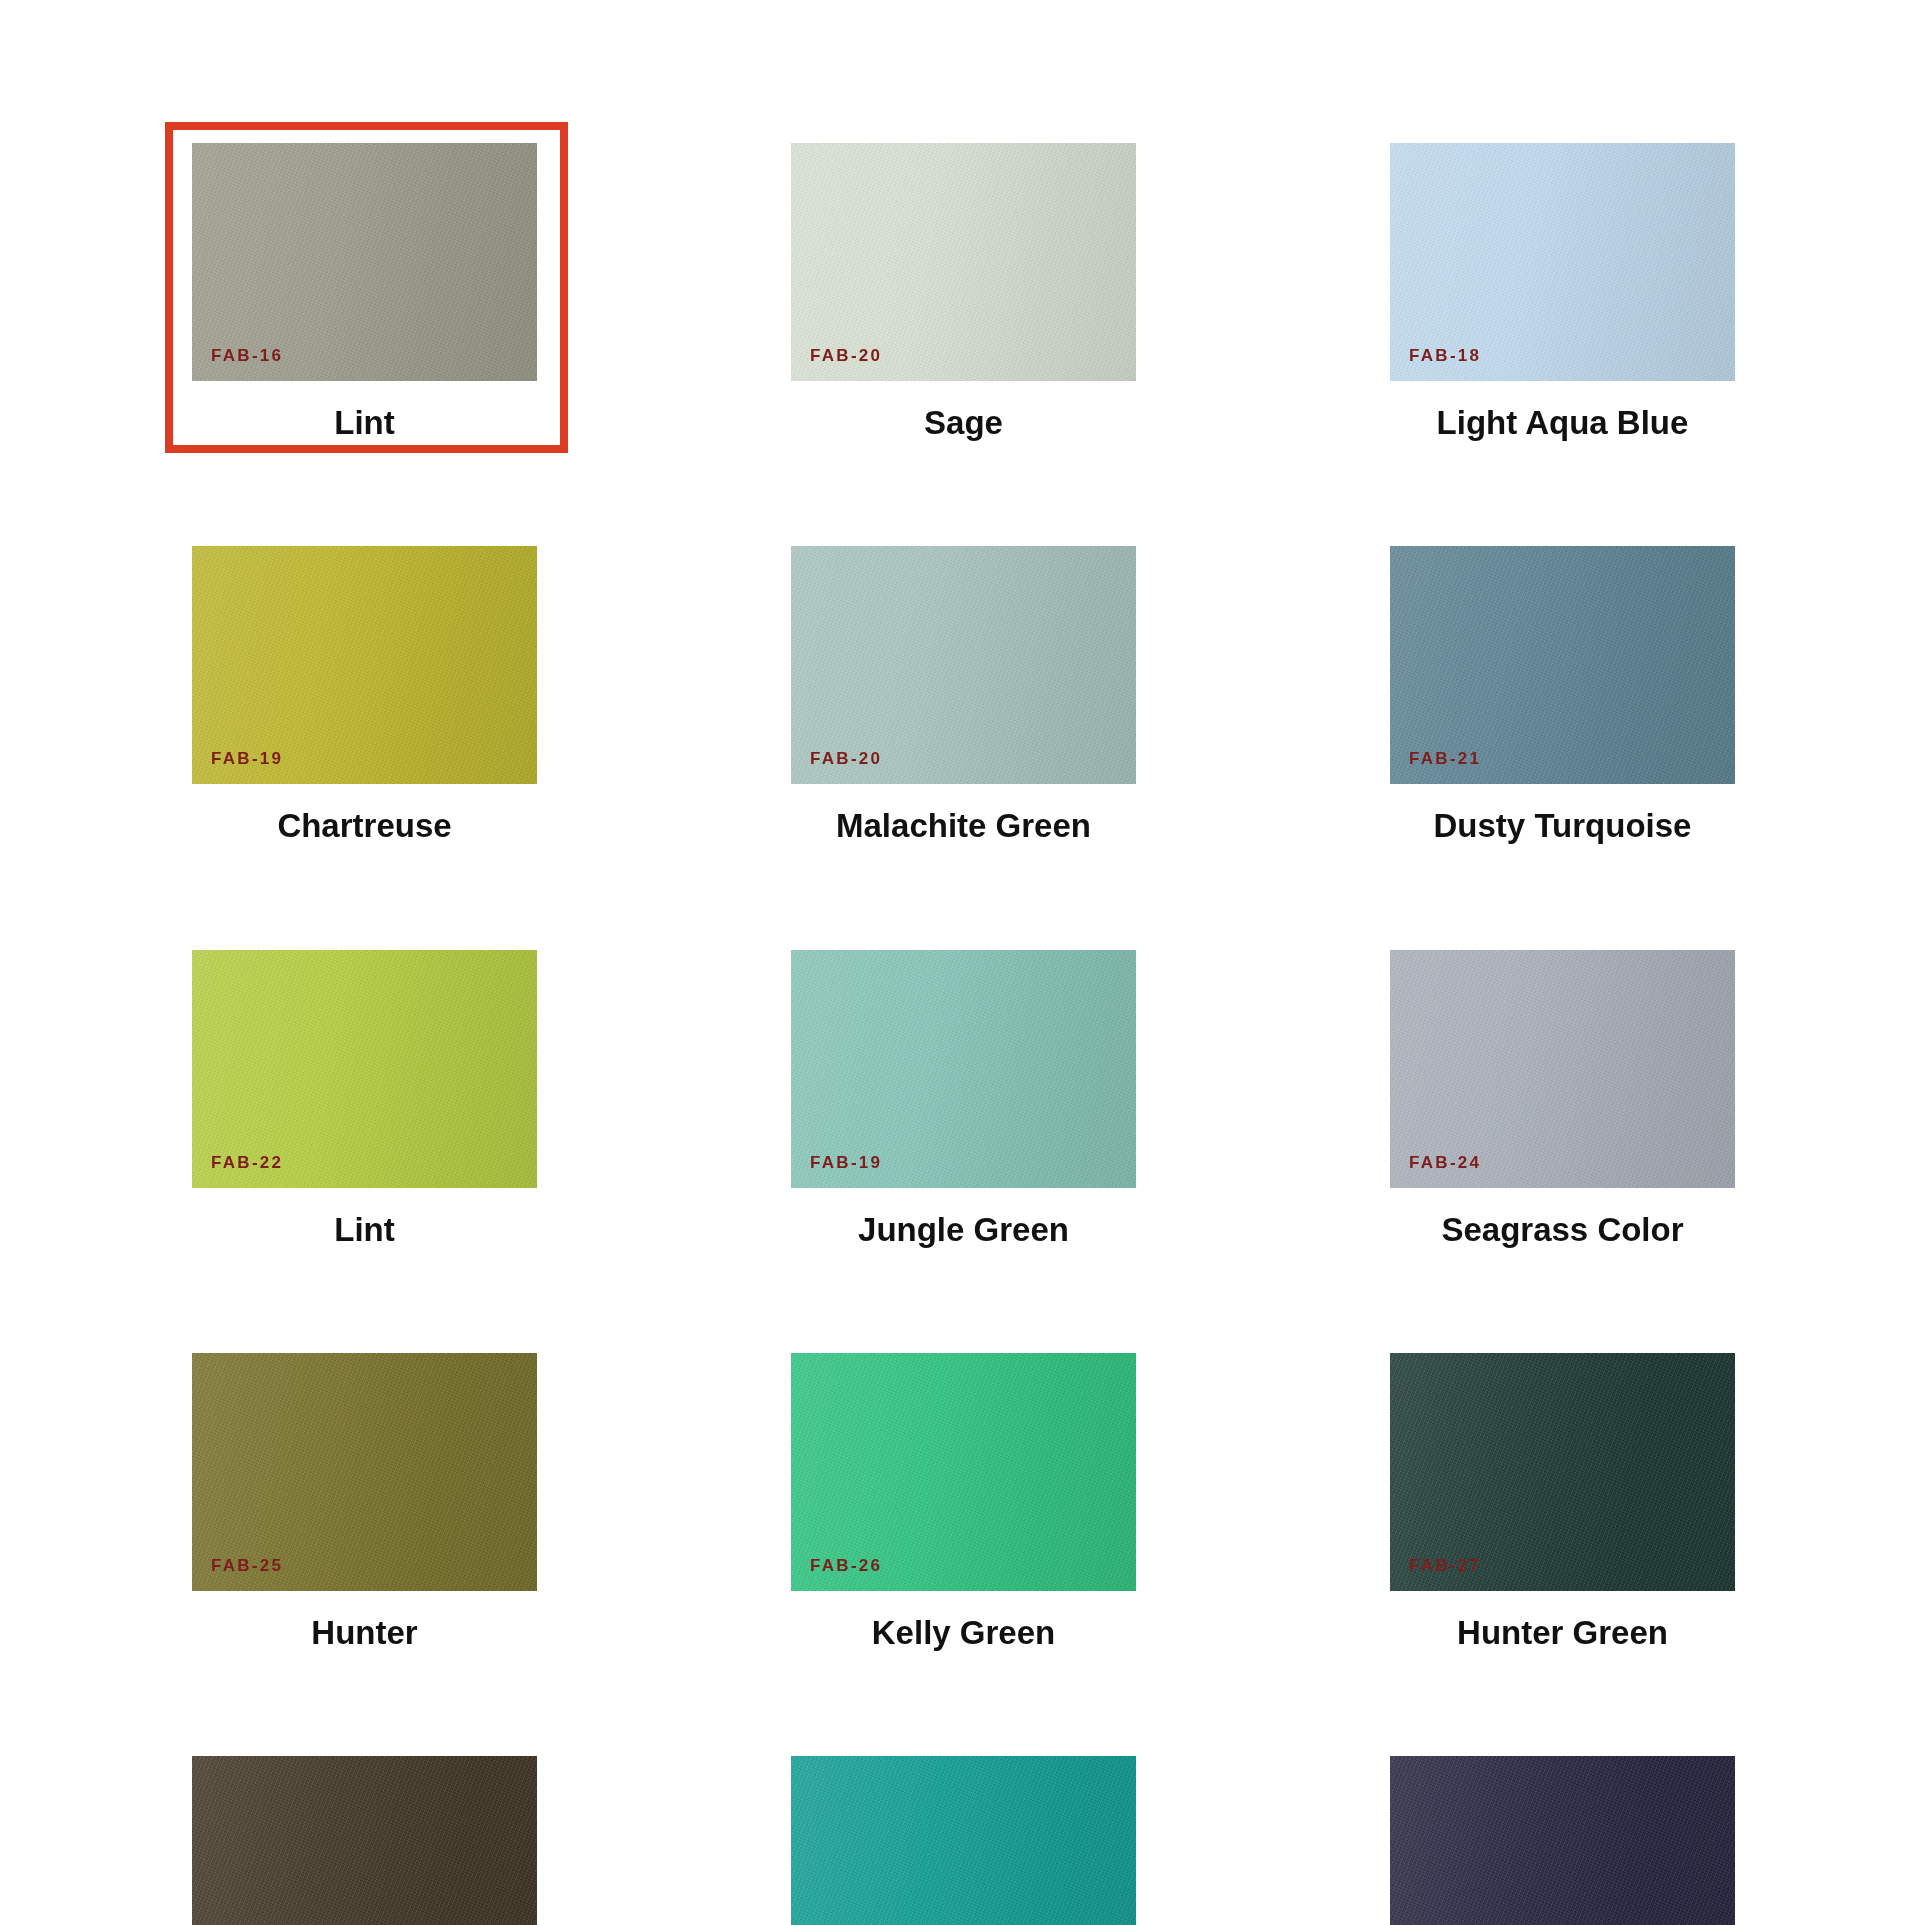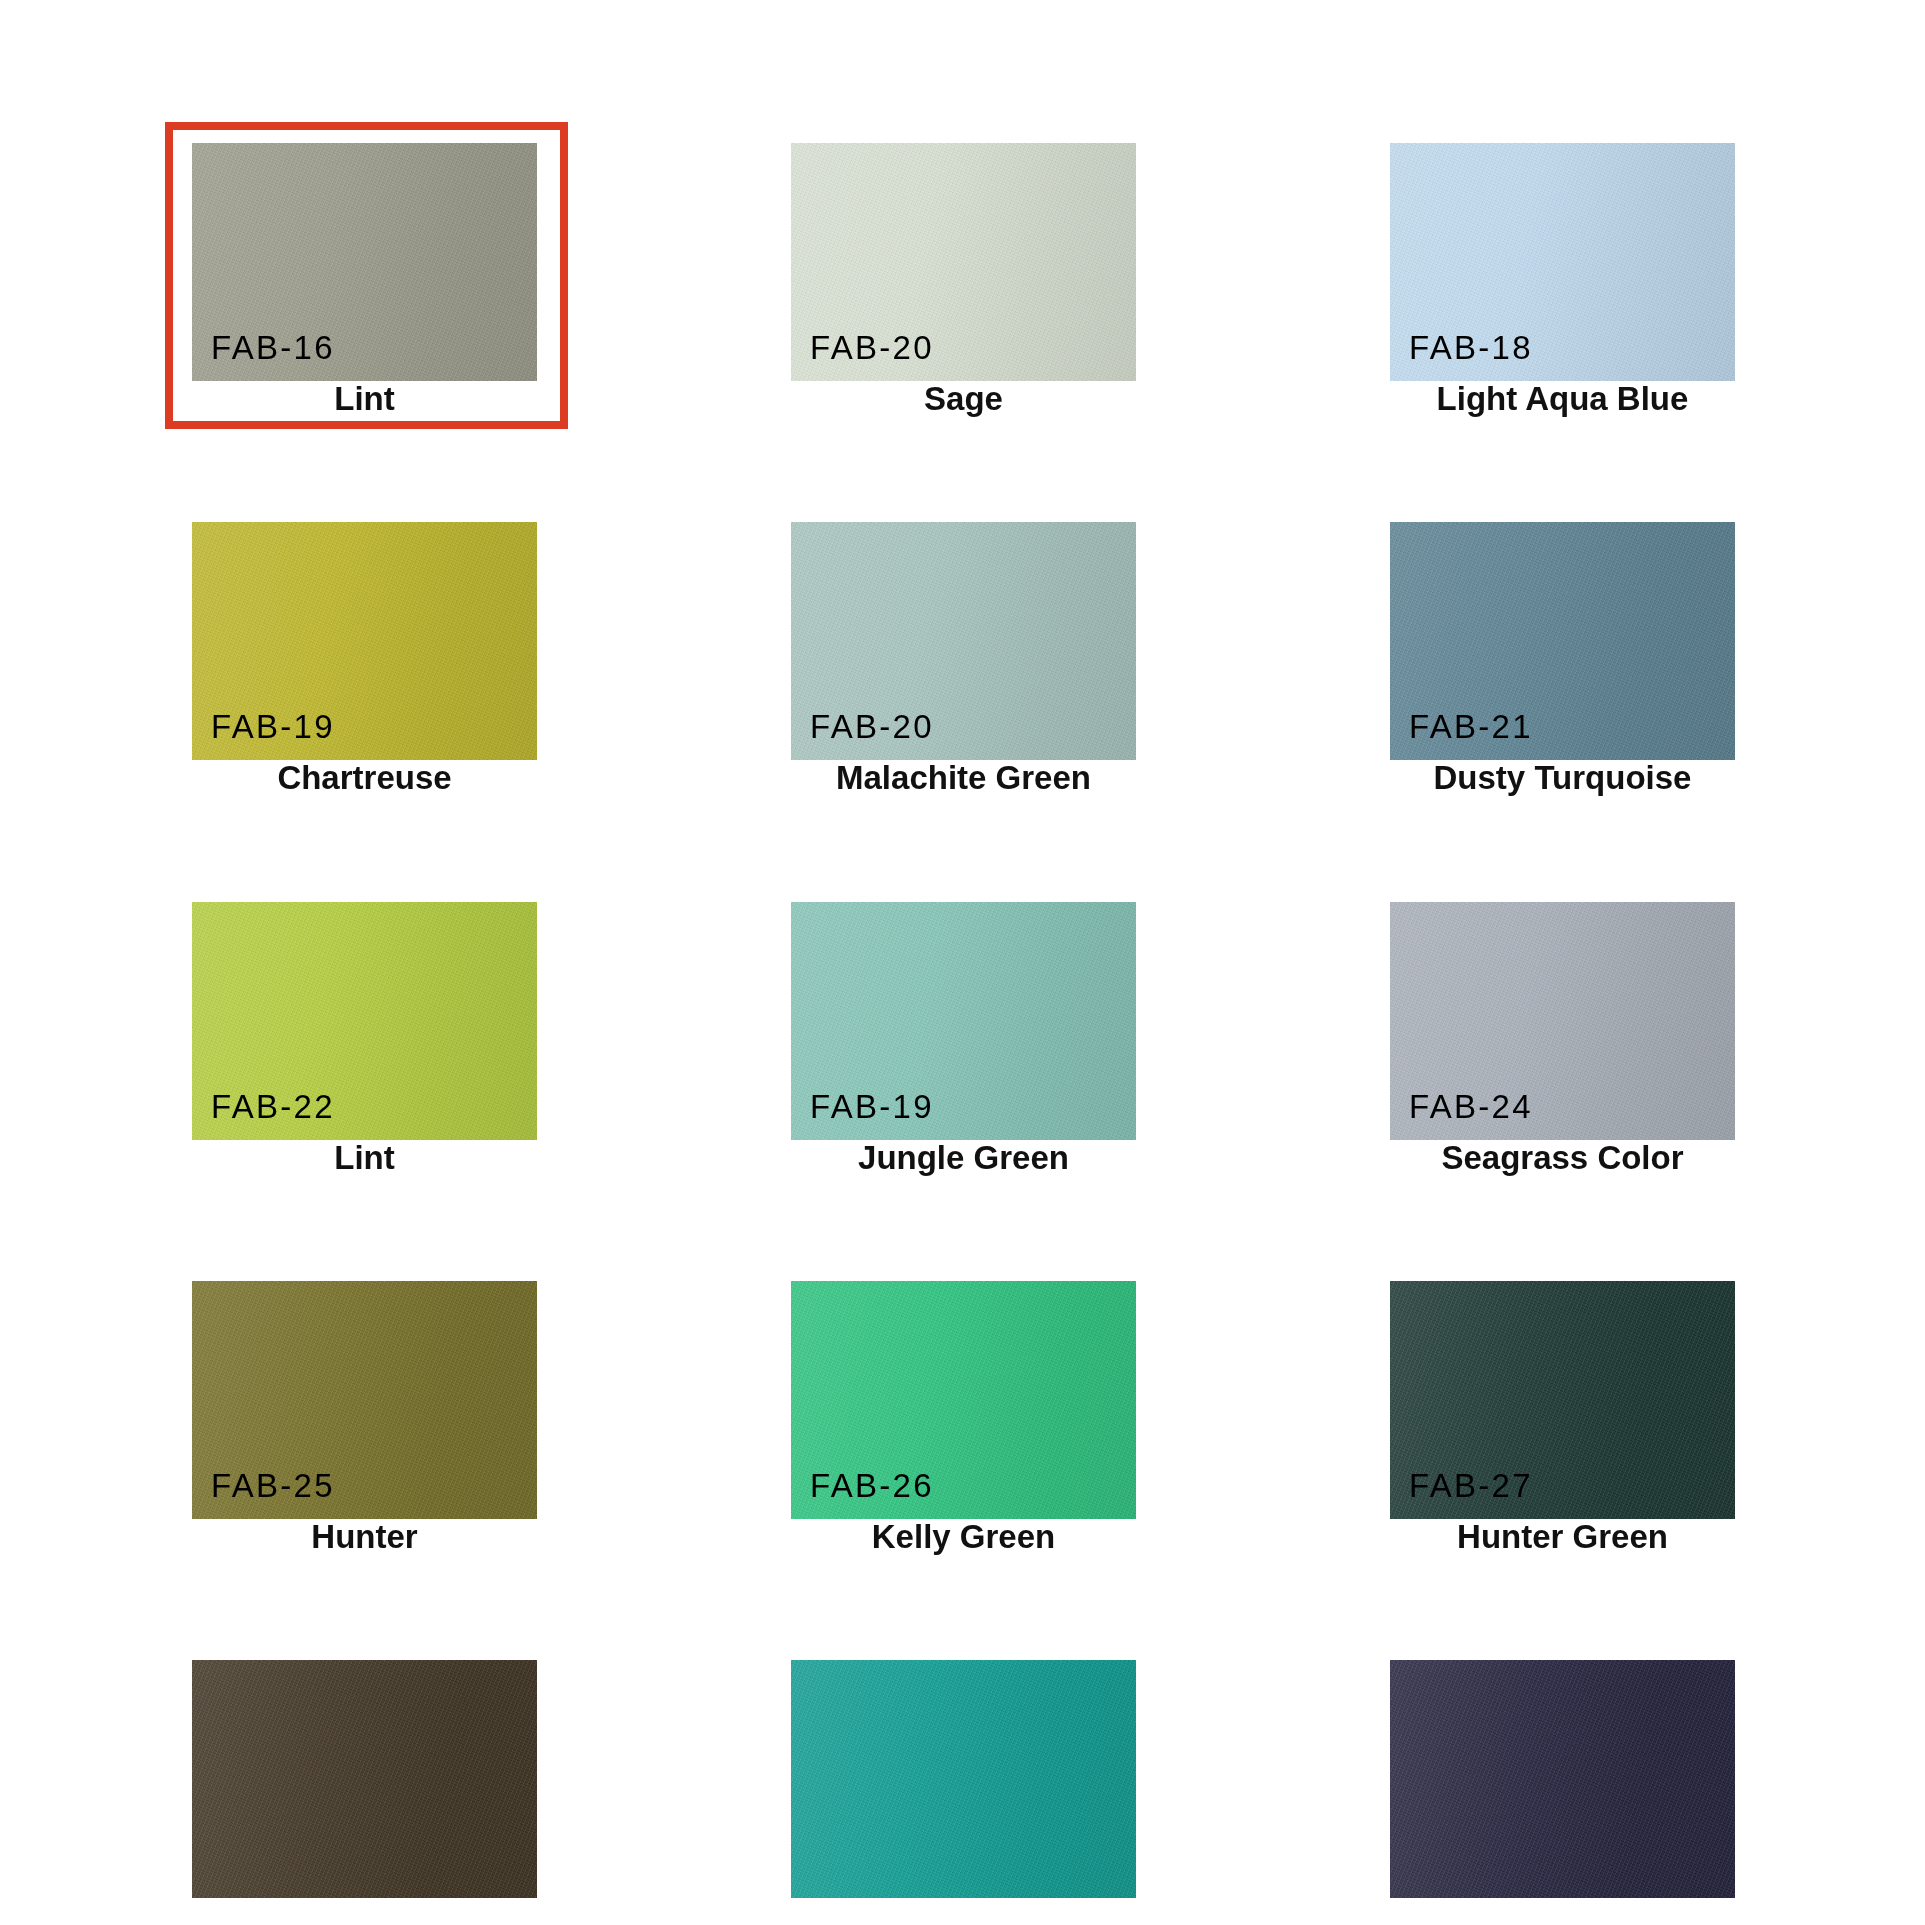--- a/index.html
+++ b/index.html
@@ -100,29 +100,30 @@
         rgba(255,255,255,0.10) 0%,
         rgba(255,255,255,0.03) 38%,
         rgba(0,0,0,0.05) 72%,
         rgba(0,0,0,0.09) 100%);
   }
 
   .chip-code {
     position: absolute;
     left: 19px;
     bottom: 17px;
-    color: #000000;
-    font-size: 33px;
-    font-weight: 400;
+    color: #7f1d1d;
+    font-size: 17px;
+    font-weight: 700;
     letter-spacing: 2.3px;
     line-height: 1;
     white-space: nowrap;
   }
 
   .chip-name {
+    margin-top: 24px;
     text-align: center;
     color: #111111;
     font-size: 33px;
     font-weight: 700;
     line-height: 1.1;
     white-space: nowrap;
   }
 </style>
 </head>
 <body style="background: rgb(255, 255, 255);">

